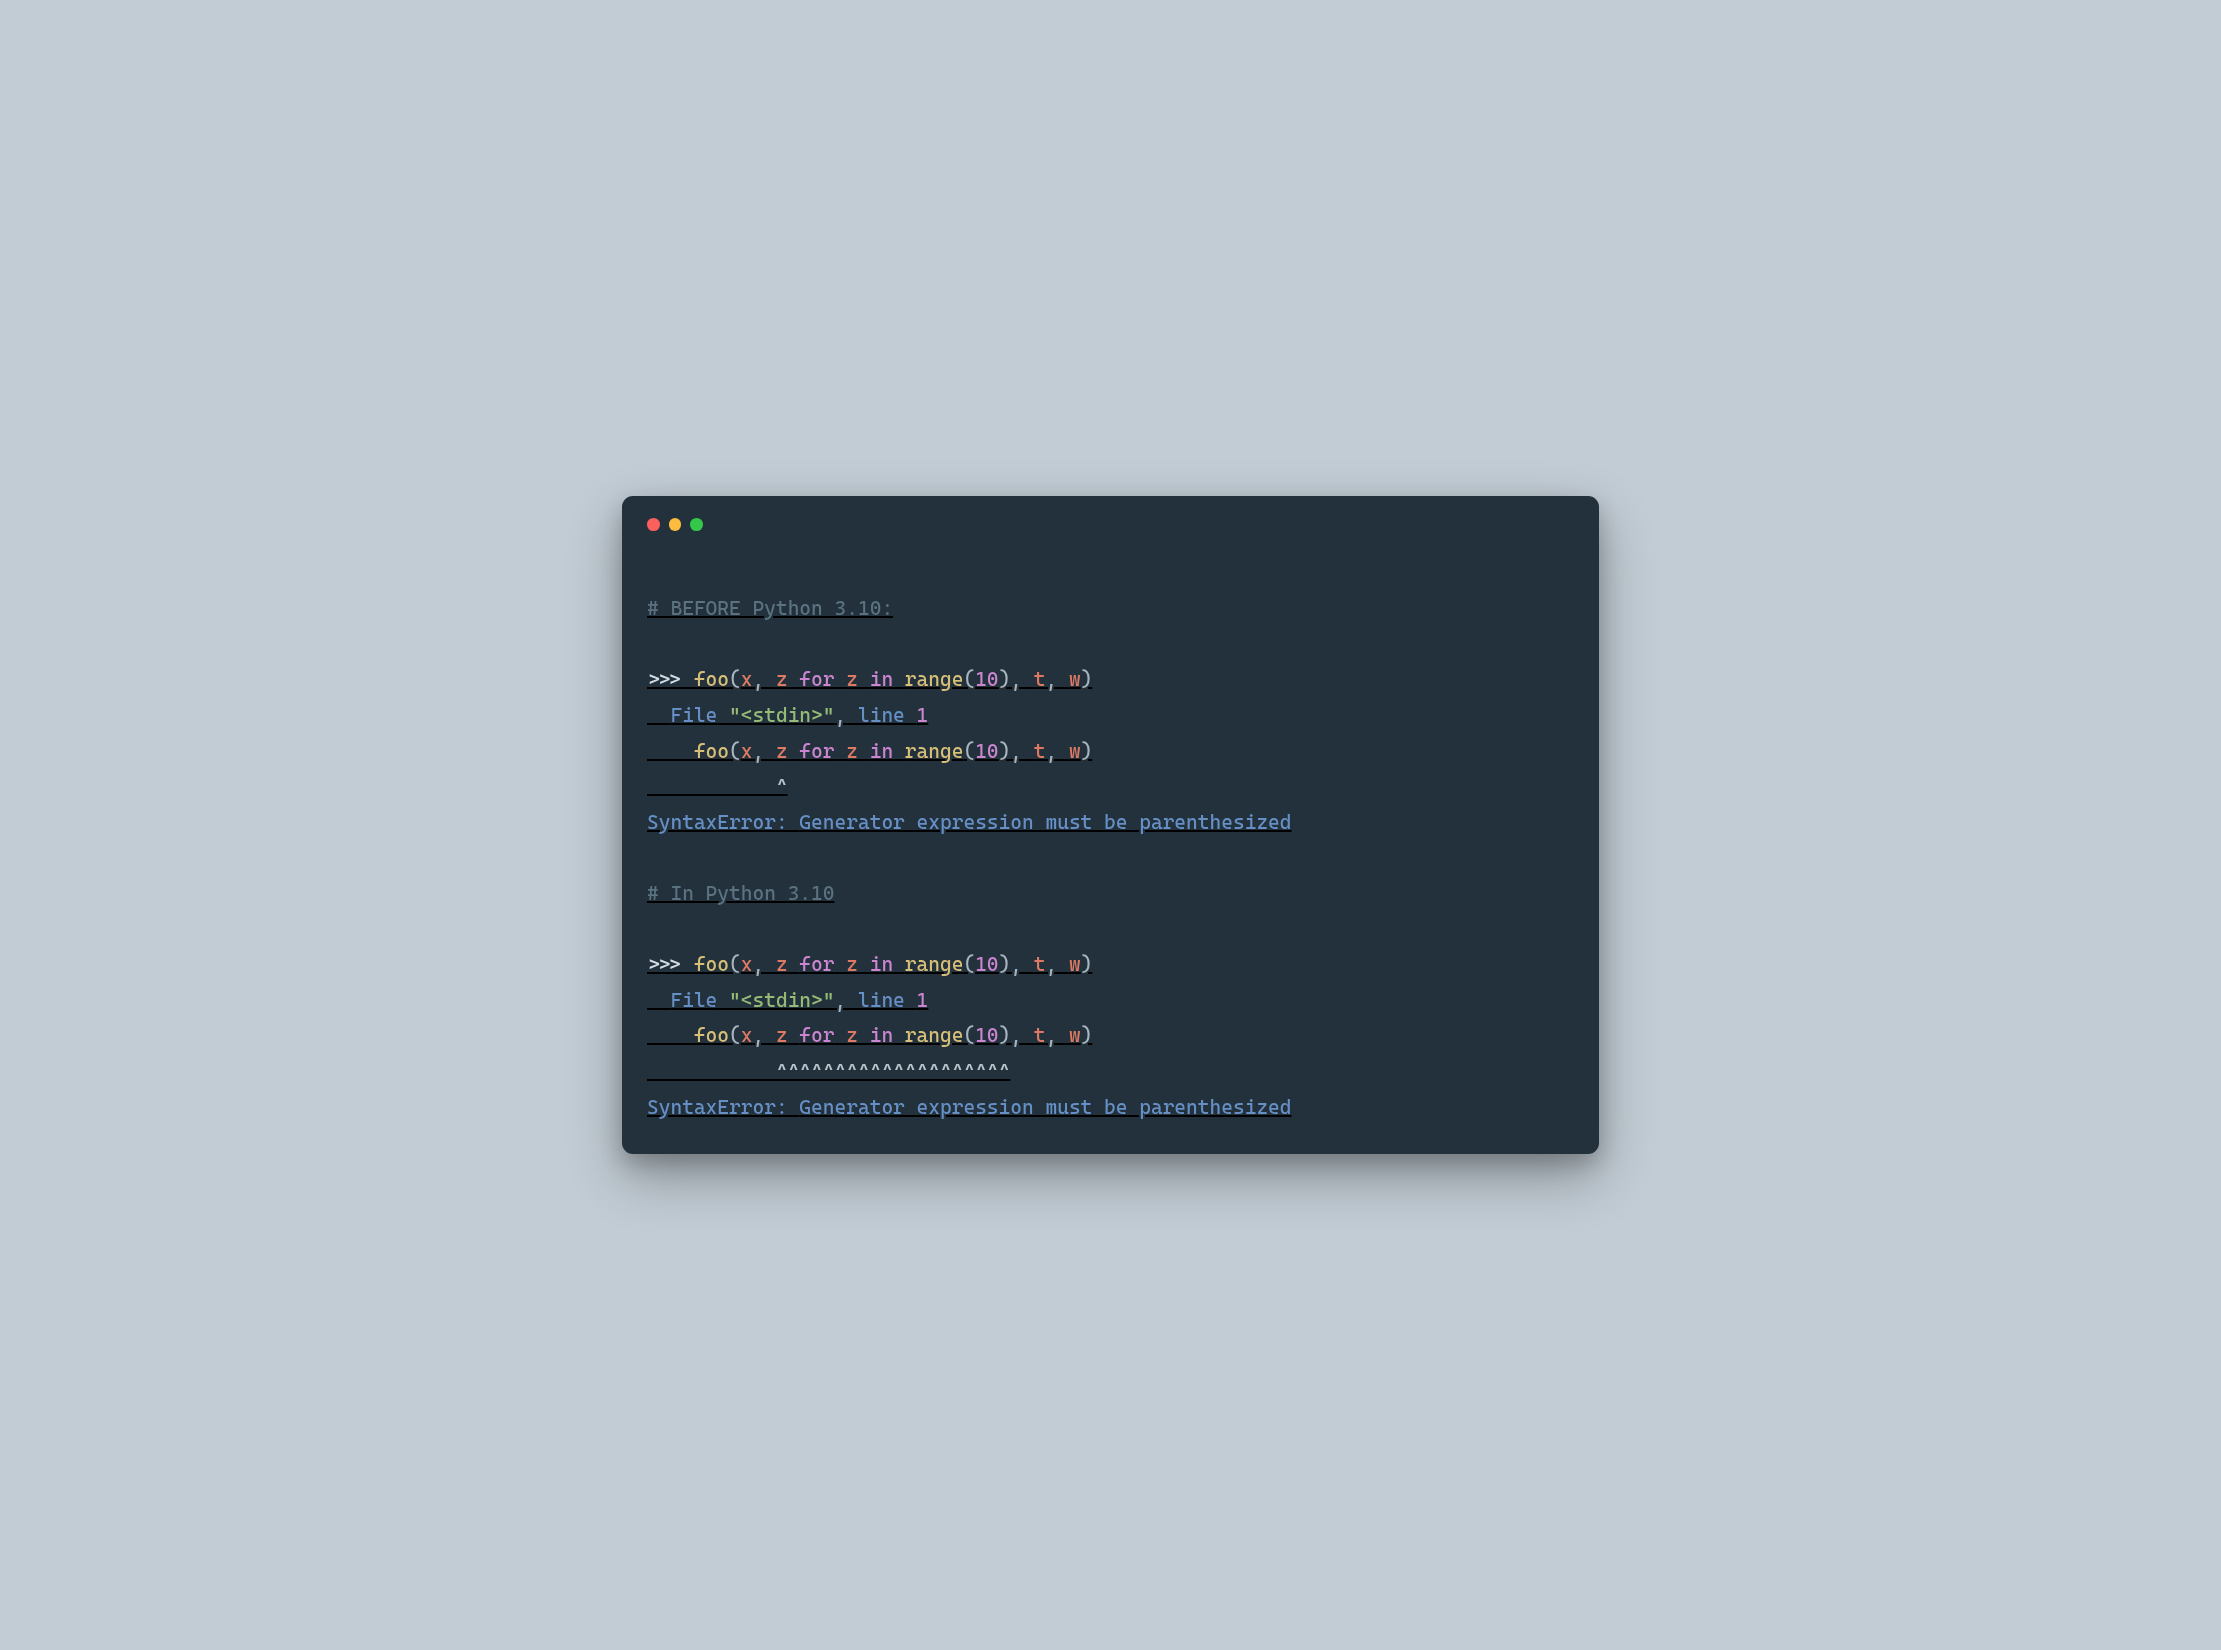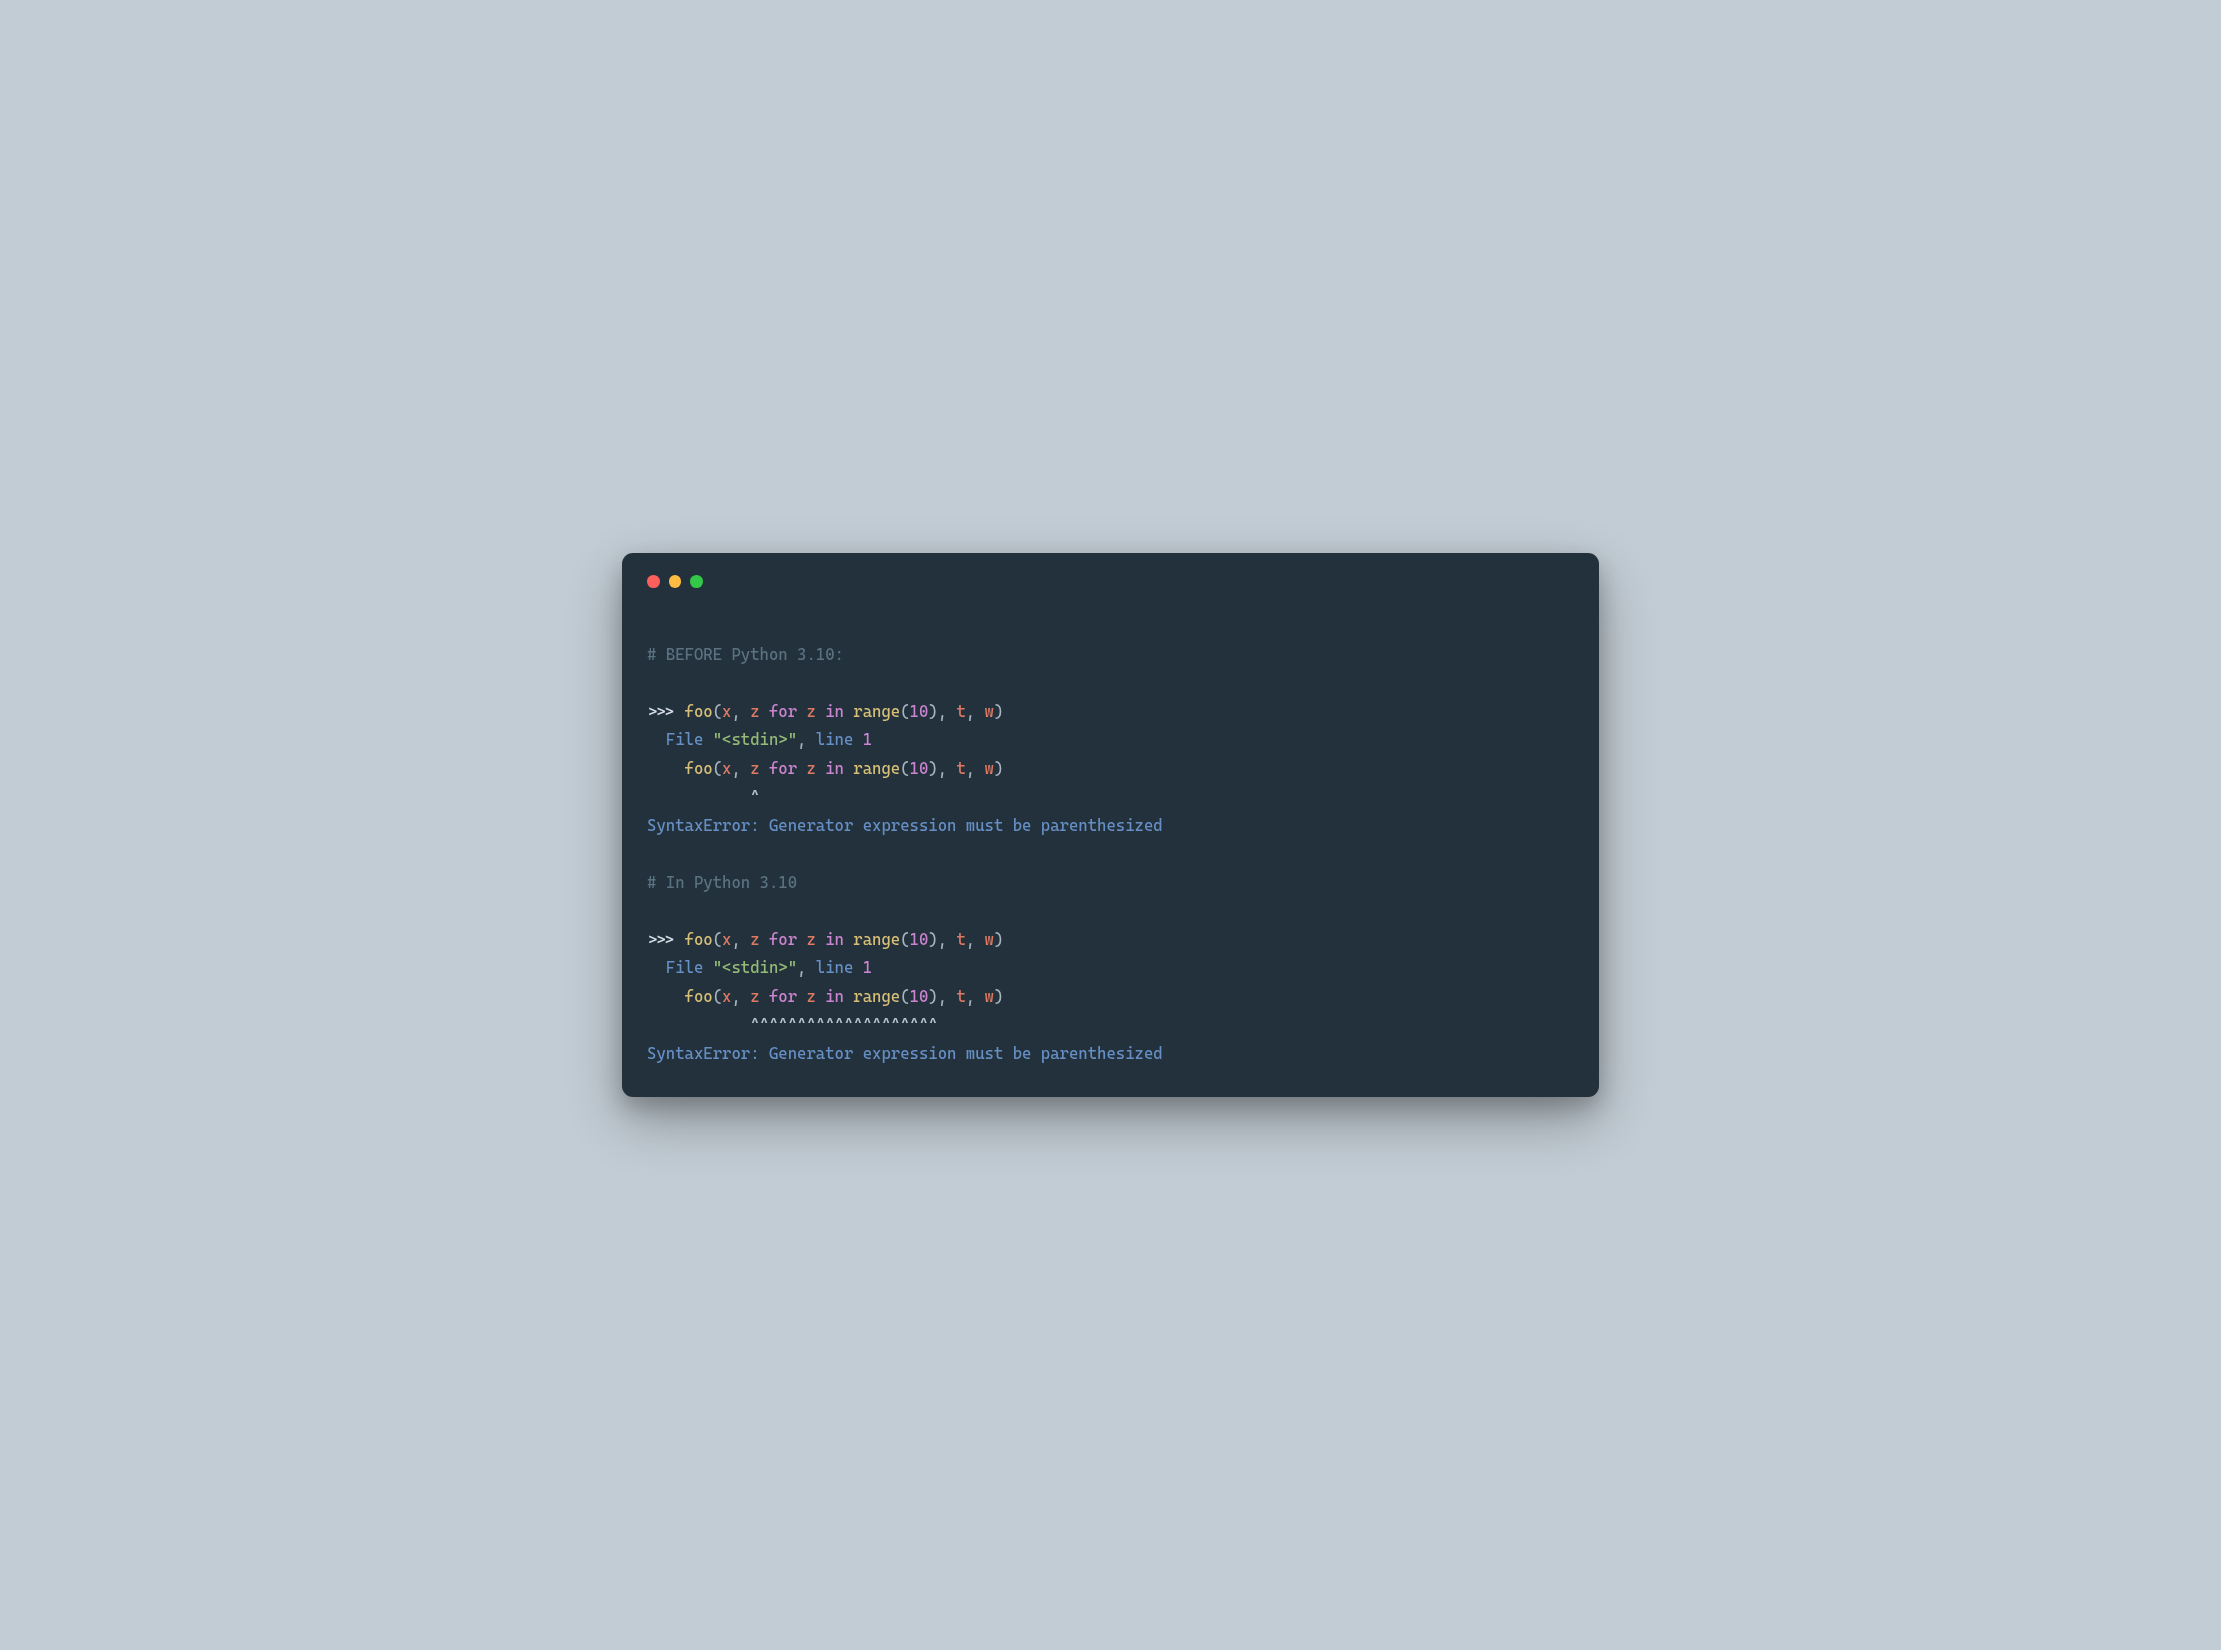--- a/index.html
+++ b/index.html
@@ -31,23 +31,24 @@
     }
     .traffic-light {
       width: 12.7px;
       height: 12.7px;
       border-radius: 50%;
     }
     .tl-red { background-color: #fc605c; }
     .tl-yellow { background-color: #fdbc40; }
     .tl-green { background-color: #34c749; }
     .code {
-      font-size: 16px;
+      font-size: 20px;
       line-height: 1.78;
       white-space: pre;
+      text-decoration: underline;
     }
     .c-comment { color: #5b7281; }
     .c-default { color: #d4dde6; }
     .c-func { color: #d8bf77; }
     .c-paren { color: #a8b5c0; }
     .c-var { color: #de7a64; }
     .c-keyword { color: #cc85d1; }
     .c-num { color: #cc85d1; }
     .c-blue { color: #668fc5; }
     .c-string { color: #95bb76; }

